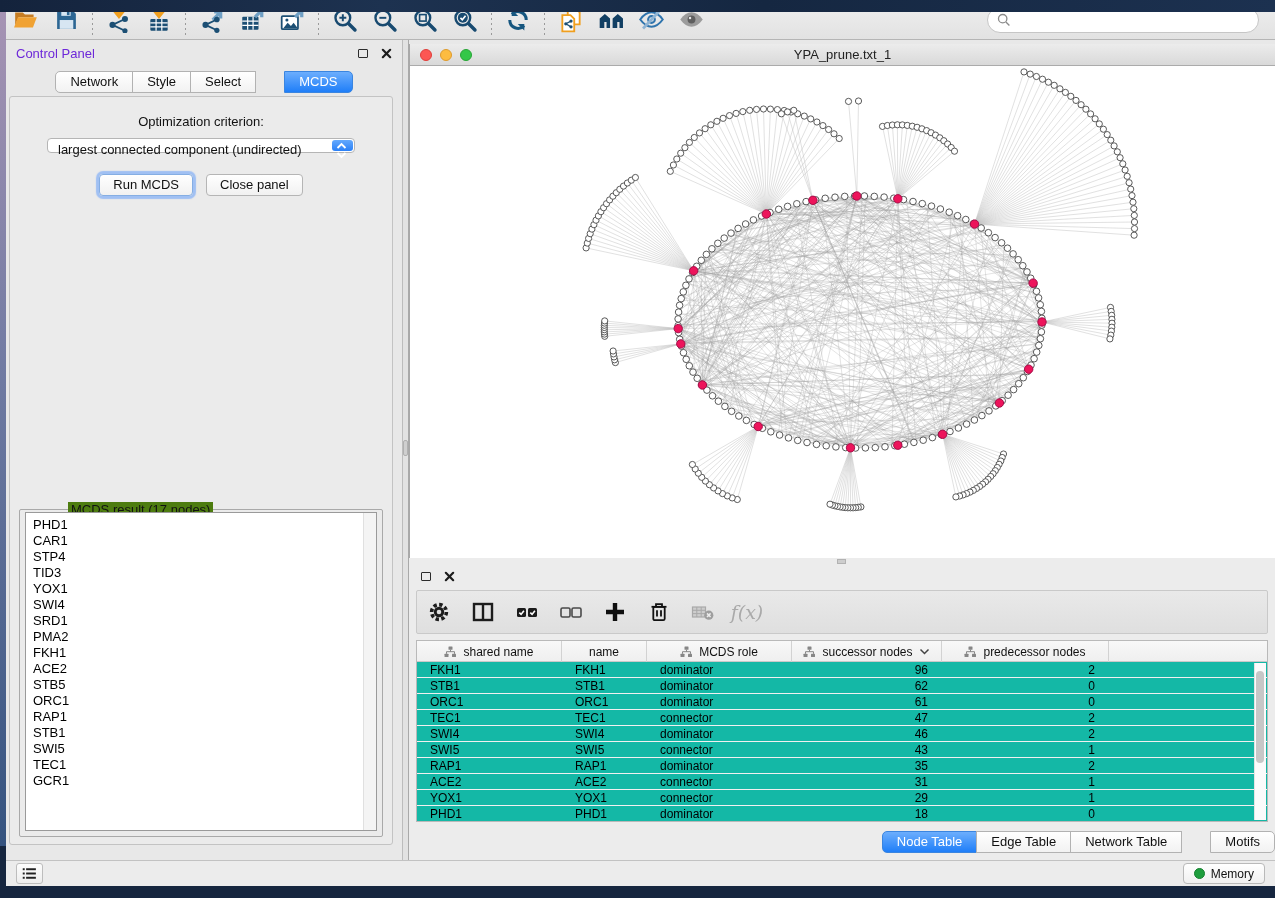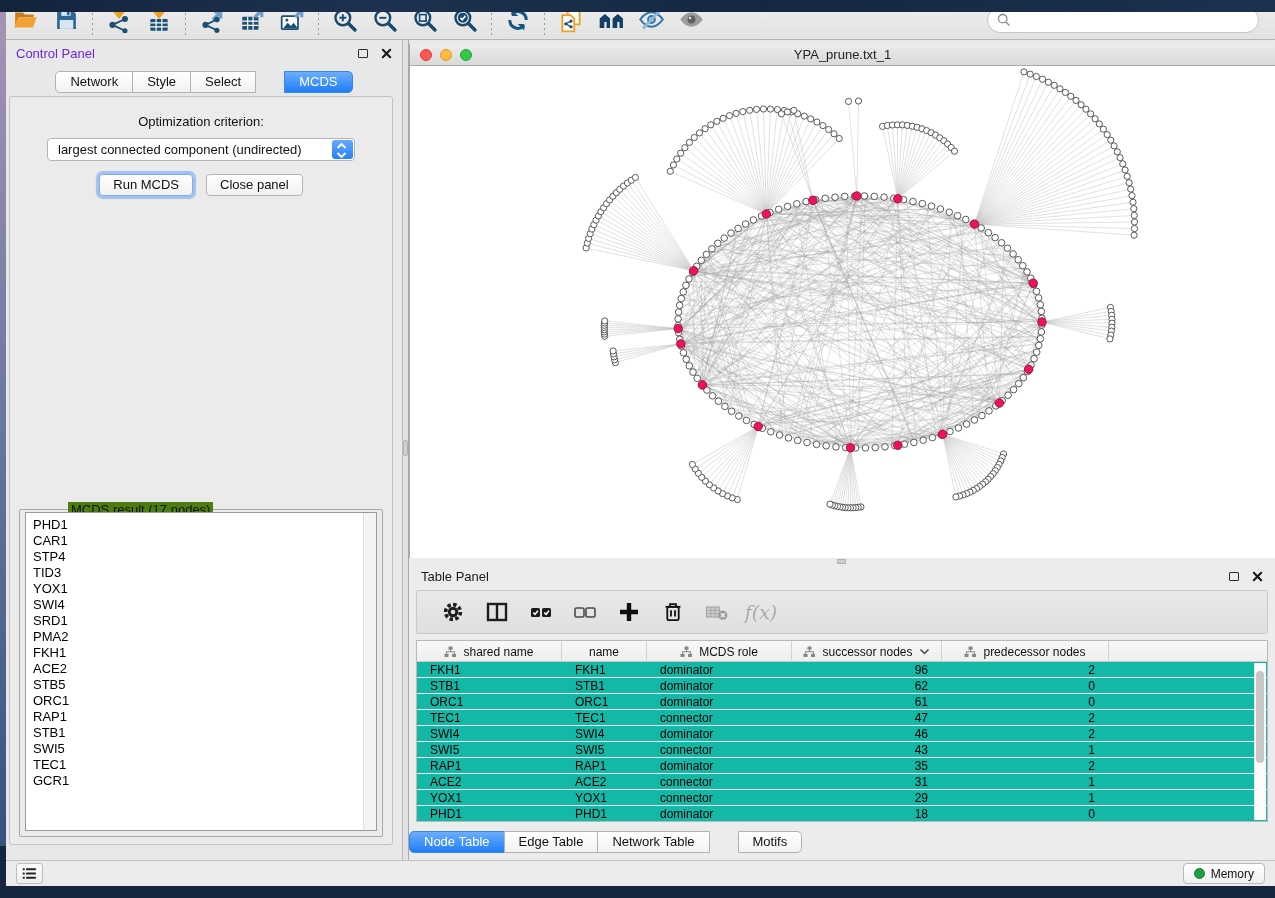--- a/index.html
+++ b/index.html
@@ -35,21 +35,21 @@
   .win-float { width:10px; height:9px; border:1.5px solid #2c2c2c; border-radius:1px; margin-right:13px; }
   .seg-row { display:flex; justify-content:center; margin-top:5px; position:relative; z-index:2; }
   .seg { border:1px solid #b2b2b2; background:linear-gradient(#ffffff,#f2f2f2);
     height:22px; line-height:20px; padding:0 14px; font-size:13px; color:#111; margin-left:-1px; }
   .seg:first-child { border-radius:5px 0 0 5px; margin-left:0; }
   .seg:last-child { border-radius:0 5px 5px 0;margin-left:28px; }
   .seg.active { background:linear-gradient(#6caefd,#1f7ef8); color:#fff; border-color:#3a85e0; }
   .cp-content { position:absolute; left:3px; right:9px; top:56px; bottom:15px;
     background:#ebebeb; border:1px solid #c3c3c3; border-radius:3px; }
   .opt-label { text-align:center; margin-top:17px; font-size:13px; color:#111; }
-  .opt-select { position:absolute; left:37px; right:37px; top:41px; height:23px;
+  .opt-select { position:absolute; left:37px; right:37px; top:41px; height:15px;
     background:#fff; border:1px solid #b5b5b5; border-radius:4px;
     font-size:13px; line-height:21px; padding-left:10px; color:#111; }
   .opt-stepper { position:absolute; right:1px; top:1px; bottom:1px; width:21px;
     background:linear-gradient(#64a9fd,#2a80f7); border-radius:3px; }
   .btn-row { position:absolute; left:0; right:0; top:77px; display:flex; justify-content:center; gap:13px; }
   .btn { height:22px; padding:0 13px; font-size:13px; line-height:20px; color:#111;
     background:linear-gradient(#ffffff,#f1f1f1); border:1px solid #b5b5b5; border-radius:4px; }
   .btn.focused { border-color:#85aee3; box-shadow:0 0 1px 3px rgba(98,156,250,.55); }
   .fieldset { position:absolute; left:9px; right:9px; top:412px; bottom:7px;
     border:1px solid #a9a9a9; border-radius:2px; }
@@ -83,35 +83,35 @@
   .light.yellow { background:#fdbc40; border:1px solid #de9b2d; }
   .light.green { background:#33c748; border:1px solid #27a535; }
   .net-canvas { position:absolute; left:0; top:22px; right:0; bottom:0; background:#fff; }
 
   
   .table-panel { position:absolute; left:409px; top:564px; width:866px; height:296px; background:#ececec; }
   .tp-head { height:24px; display:flex; align-items:center; padding:0 12px; }
   .tp-title { font-size:13px; color:#1a1a1a; flex:1; }
   .tp-toolbar { position:absolute; left:7px; right:7px; top:26px; height:44px;
     background:linear-gradient(#e9e9e9,#dfdfdf); border:1px solid #c9c9c9; border-radius:2px;
-    display:flex; align-items:center; padding-left:14px; }
+    display:flex; align-items:center; }
   .tp-tool { width:44px; height:36px; display:flex; align-items:center; justify-content:center; }
   .fx-label { font-family:"DejaVu Serif", serif; font-style:italic; font-size:19px; color:#a9a9a9; }
   .tbl { position:absolute; left:7px; right:7px; top:76px; bottom:38px;
     background:#14b8a6; border:1px solid #b9b9b9; overflow:hidden; }
   .thead { display:flex; height:21px; background:linear-gradient(#f8f8f8,#efefef); border-bottom:1px solid #c9c9c9; }
   .th { display:flex; align-items:center; justify-content:center; gap:6px;
     border-right:1px solid #d2d2d2; font-size:12px; color:#111; height:21px; }
   .tr { display:flex; height:16px; border-bottom:1px solid #f0f0f0; }
   .td { font-size:12px; color:#000; line-height:16px; padding-left:13px; }
   .td.num { text-align:right; padding-right:14px; padding-left:0; }
   .tbl-scroll { position:absolute; right:1px; top:22px; bottom:1px; width:12px;
     background:#fbfbfb; border-left:1px solid #e4e4e4; }
   .tbl-thumb { margin:8px 1px 0 1px; height:92px; width:8px; background:#c7c7c7; border-radius:4px; }
-  .tp-tabs { position:absolute; left:0; right:0; bottom:7px; display:flex; justify-content:flex-start; }
+  .tp-tabs { position:absolute; left:0; right:0; bottom:7px; display:flex; justify-content:flex-end; }
 
   
   .status-bar { position:absolute; left:6px; top:860px; width:1269px; height:26px;
     background:#ececec; border-top:1px solid #c2c2c2; display:flex; align-items:center; padding:0 10px; }
   .st-left-btn { width:27px; height:21px; background:linear-gradient(#fdfdfd,#ededed);
     border:1px solid #bdbdbd; border-radius:3px; display:flex; align-items:center; justify-content:center; }
   .st-spacer { flex:1; }
   .memory-btn { height:21px; background:linear-gradient(#ffffff,#f0f0f0); border:1px solid #b9b9b9;
     border-radius:4px; display:flex; align-items:center; gap:6px; padding:0 10px; }
   .memory-dot { width:11px; height:11px; border-radius:50%; background:#1e9e3e; border:1px solid #14812f; }
@@ -1270,21 +1270,20 @@
       </svg>
   </div>
 </div>
 
 <div class="hsplit">
     <div class="grip"></div>
   </div>
 
 <div class="table-panel">
   <div class="tp-head">
-    <div class="tp-title">Table Panel</div>
     <div class="win-float"></div>
     <svg class="xicon" width="11" height="11" viewBox="0 0 12 12">
         <path d="M2 2l8 8M10 2l-8 8" fill="none"></path>
       </svg>
   </div>
   <div class="tp-toolbar">
     <div class="tp-tool">
       <svg width="24" height="24" viewBox="0 0 24 24">
           <circle cx="12" cy="12" r="7.4" fill="none" stroke="#1d1d1d" stroke-width="3.6" stroke-dasharray="3.4 2.4"></circle>
           <circle cx="12" cy="12" r="5.2" fill="#1d1d1d"></circle>

